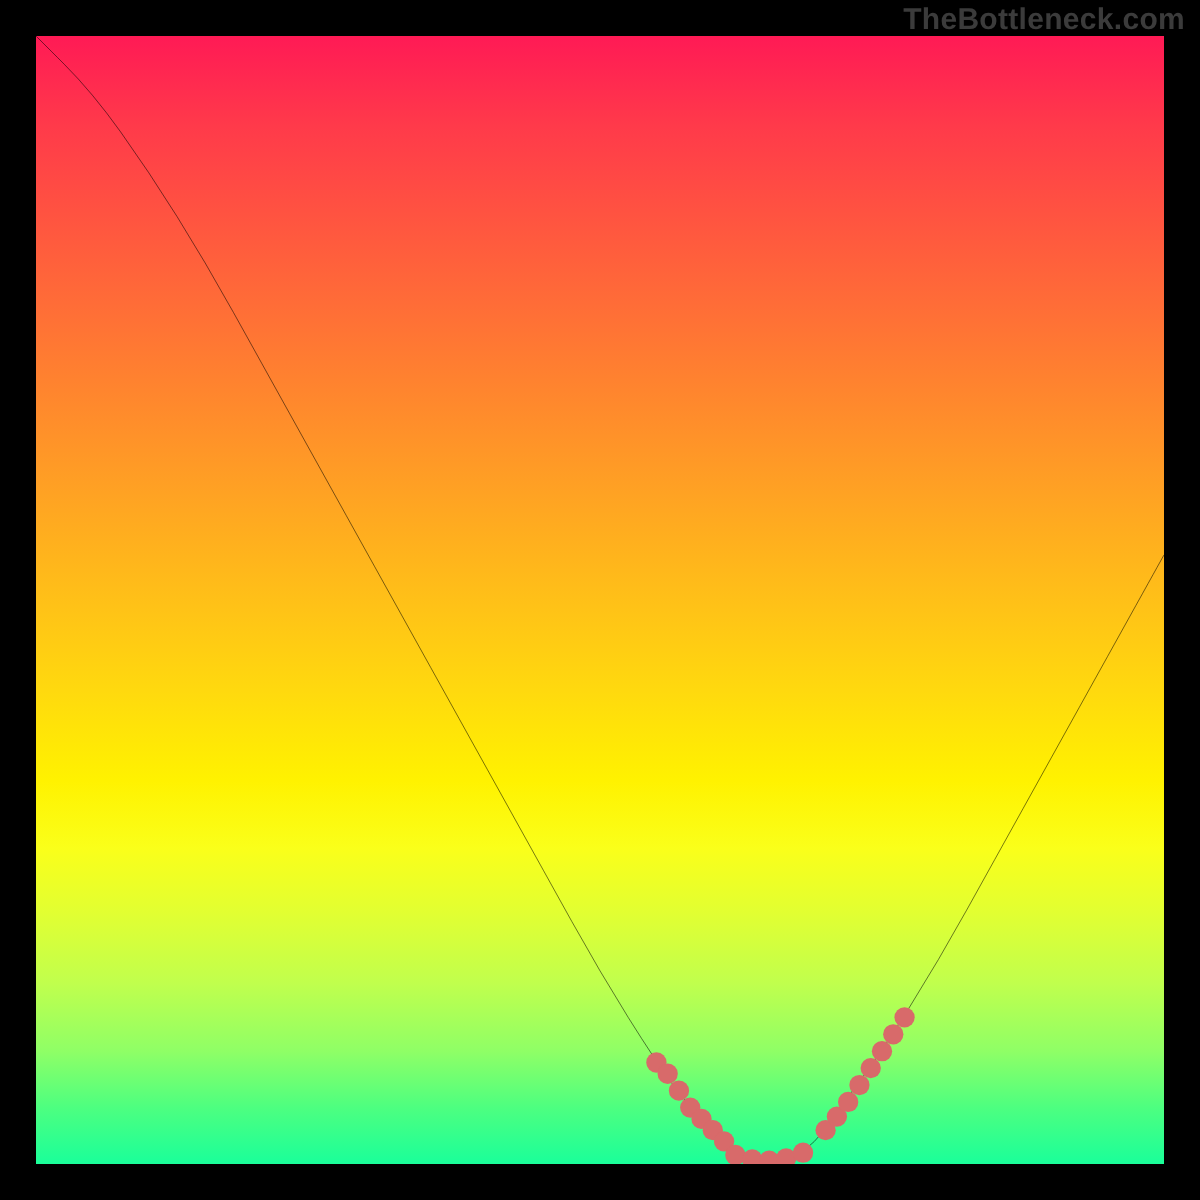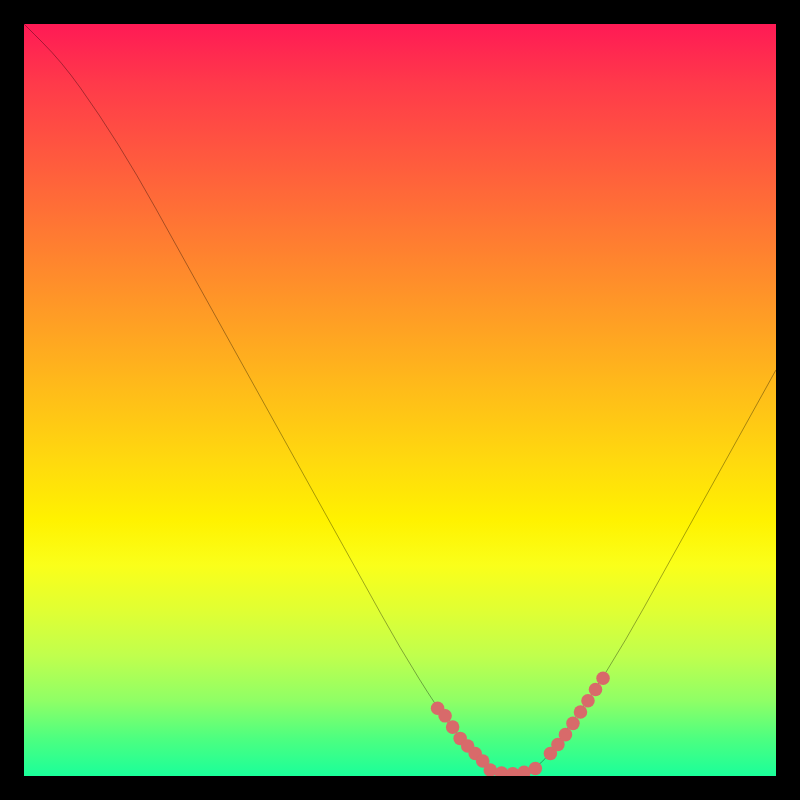--- a/index.html
+++ b/index.html
@@ -94,13 +94,14 @@
           <circle cx="71" cy="95.8" r="0.9" fill="#d86a6a"></circle>
           <circle cx="72" cy="94.5" r="0.9" fill="#d86a6a"></circle>
           <circle cx="73" cy="93" r="0.9" fill="#d86a6a"></circle>
           <circle cx="74" cy="91.5" r="0.9" fill="#d86a6a"></circle>
           <circle cx="75" cy="90" r="0.9" fill="#d86a6a"></circle>
           <circle cx="76" cy="88.5" r="0.9" fill="#d86a6a"></circle>
           <circle cx="77" cy="87" r="0.9" fill="#d86a6a"></circle>
         </g>
     </svg>
   </div>
+  <div class="watermark">TheBottleneck.com</div>
 </div>
 
 </body></html>

